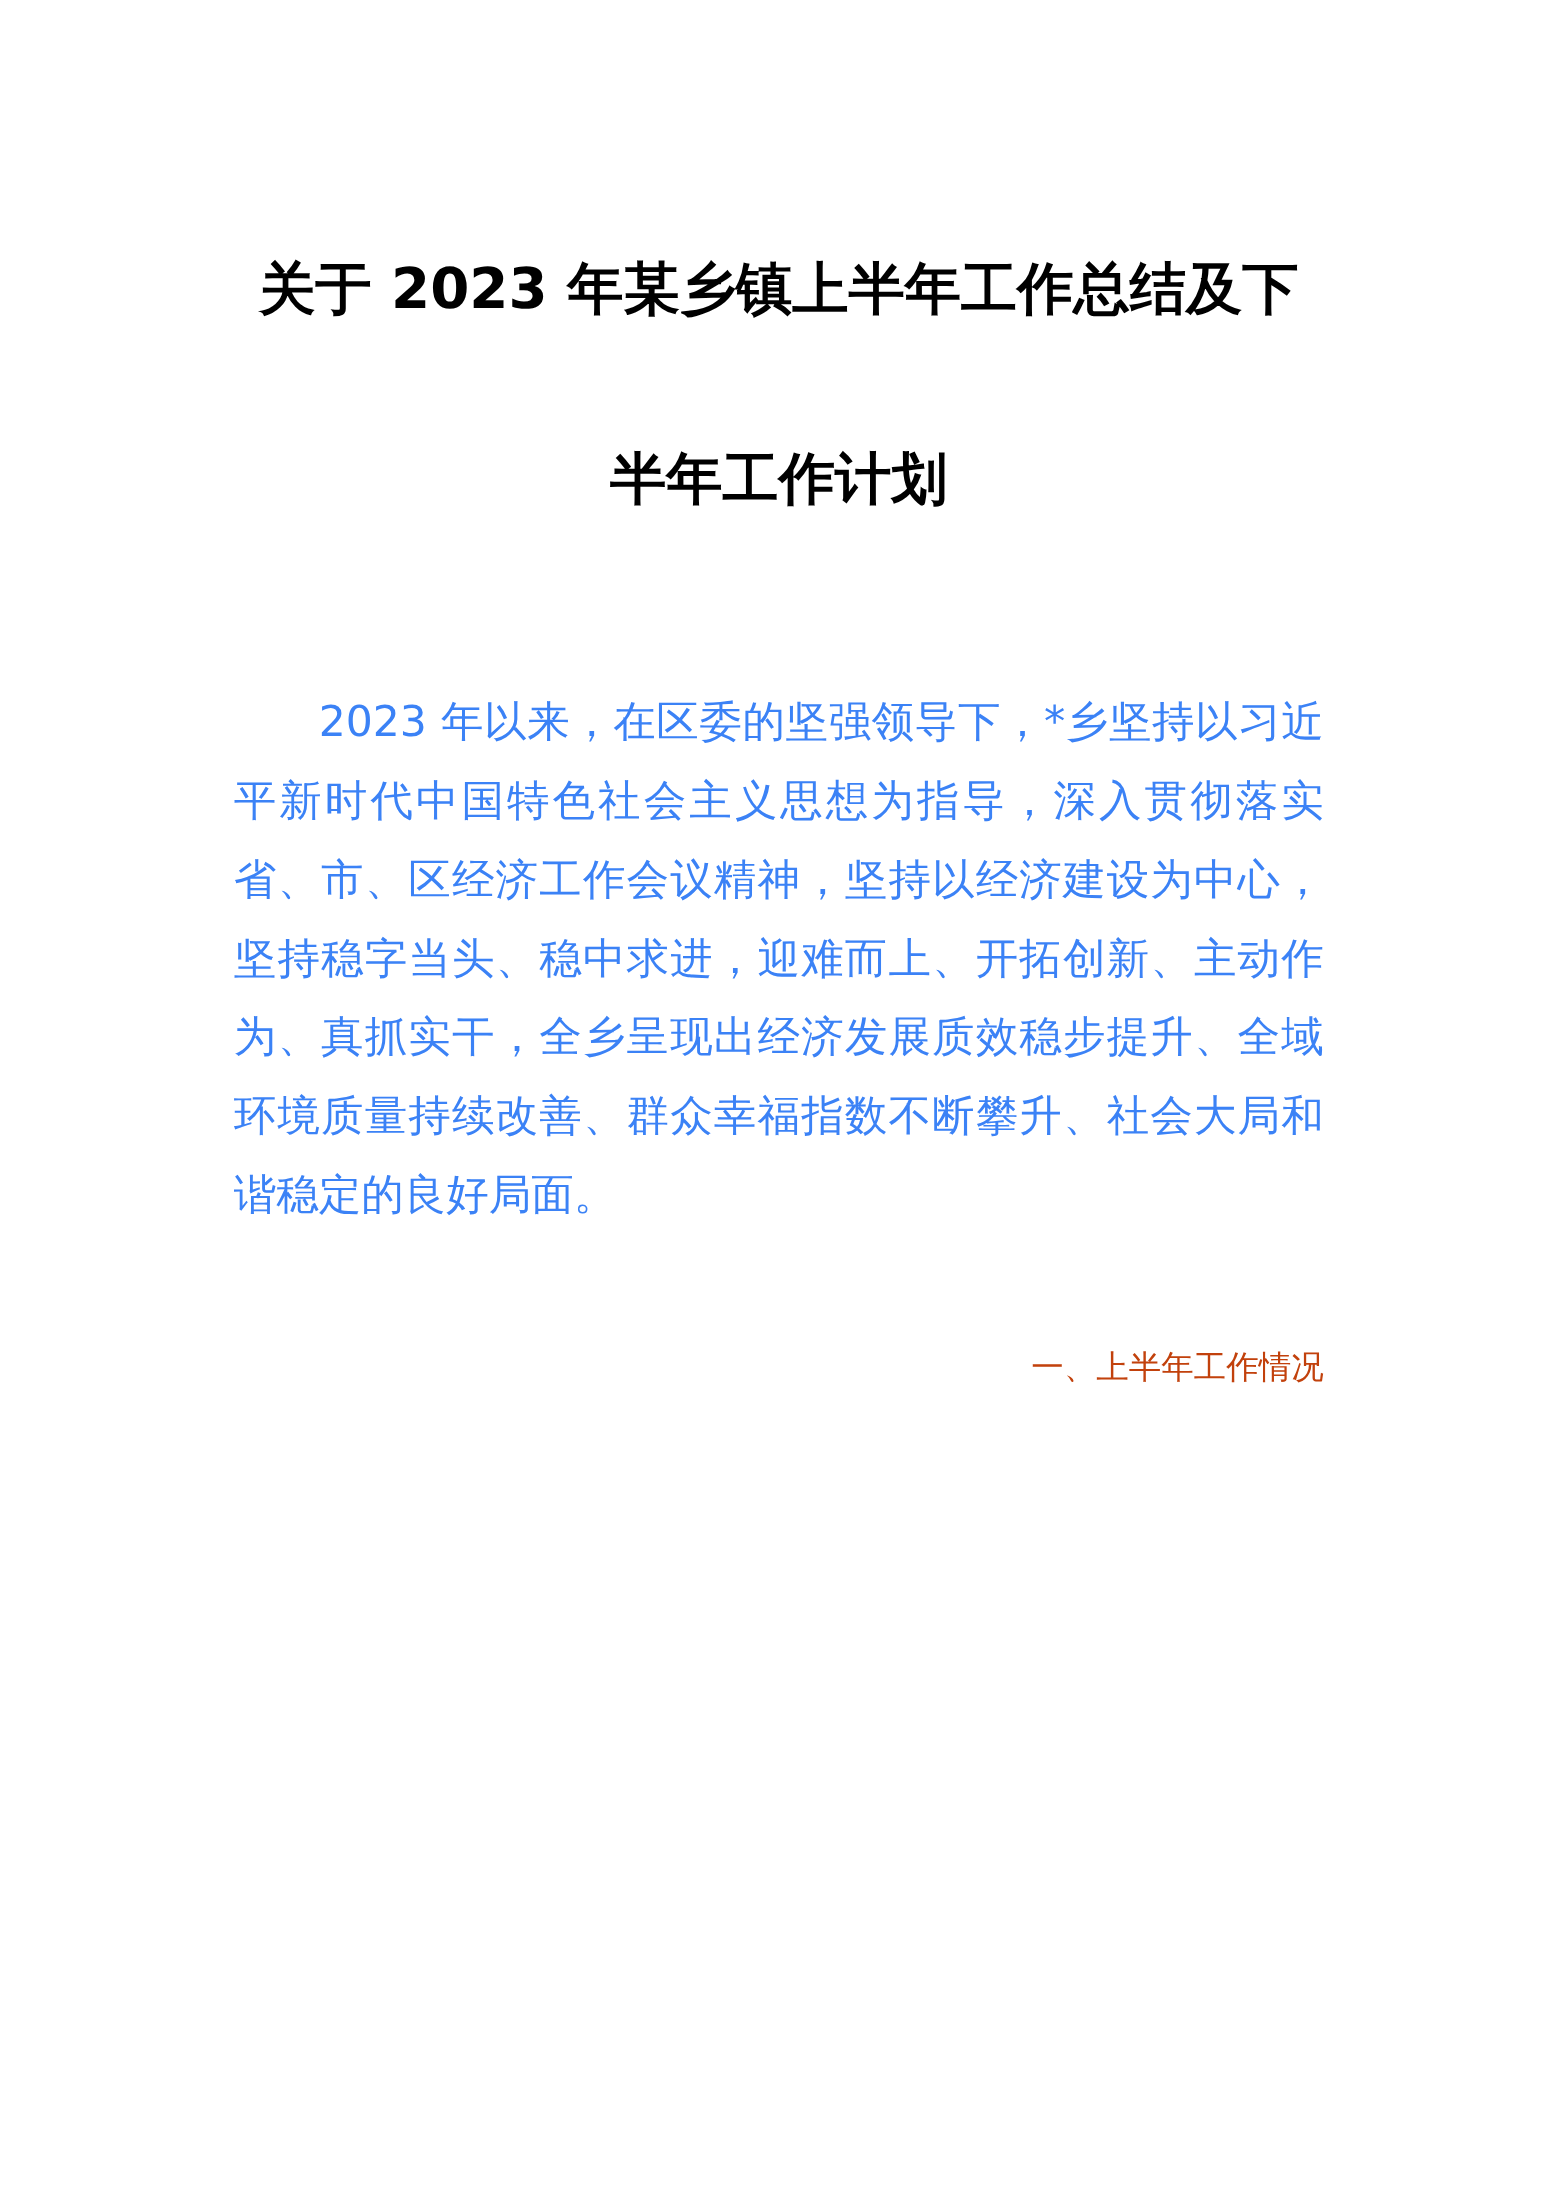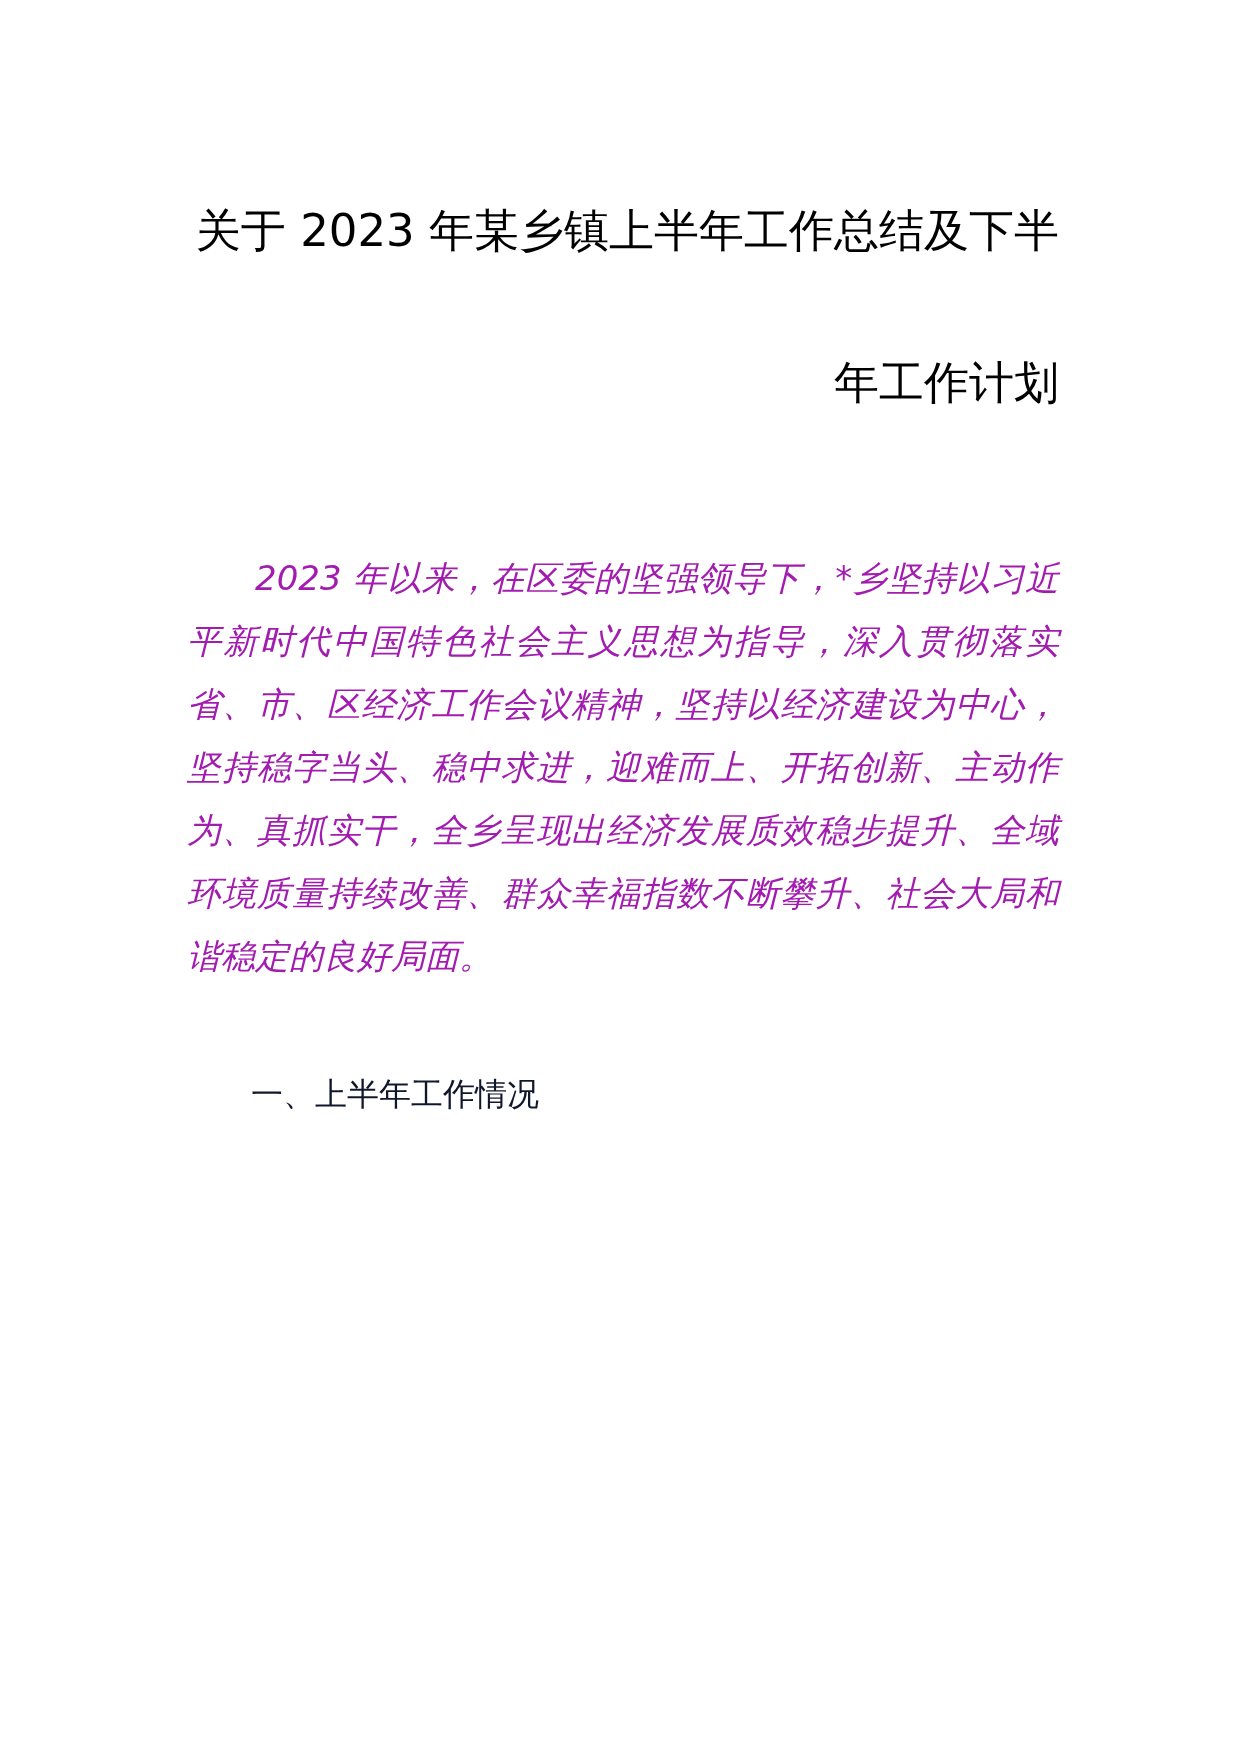--- a/index.html
+++ b/index.html
@@ -14,44 +14,44 @@
     position: relative;
     width: 1240px;
     height: 1754px;
     background: #ffffff;
   }
   .content {
     padding: 155px 181px 0 187px; 
   }
   .doc-title {
     font-size: 45px;
-    font-weight: 400;
+    font-weight: 700;
     line-height: 152px;
-    text-align: right;
+    text-align: center;
     color: #000000;
   }
   .doc-paragraph {
     font-size: 34px;
     font-weight: 400;
     line-height: 63px;
     text-align: justify;
     text-justify: inter-ideograph;
     text-indent: 2em;
     word-break: break-all;
-    color: #a21caf;
-    font-style: italic;
+    color: #3b82f6;
   }
   .intro-paragraph { margin-top: 88px; }
   .section-heading {
     margin-top: 75px;
-    font-size: 32px;
+    font-size: 26px;
     font-weight: 400;
     line-height: 63px;
     text-indent: 2em;
-    color: #0f172a;
+    color: #c2410c;
+    text-align: right;
   }
   .section-paragraph { margin-top: 64px; }
 </style>
 </head>
 <body>
 
 <div class="page">
   <div class="content">
 
     <h1 class="doc-title">关于 2023 年某乡镇上半年工作总结及下半年工作计划</h1>

